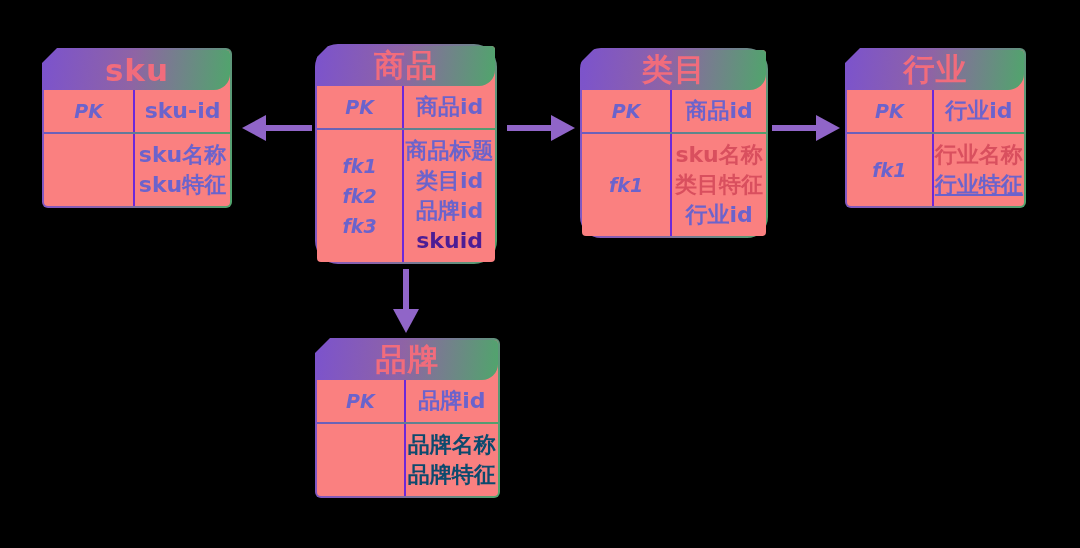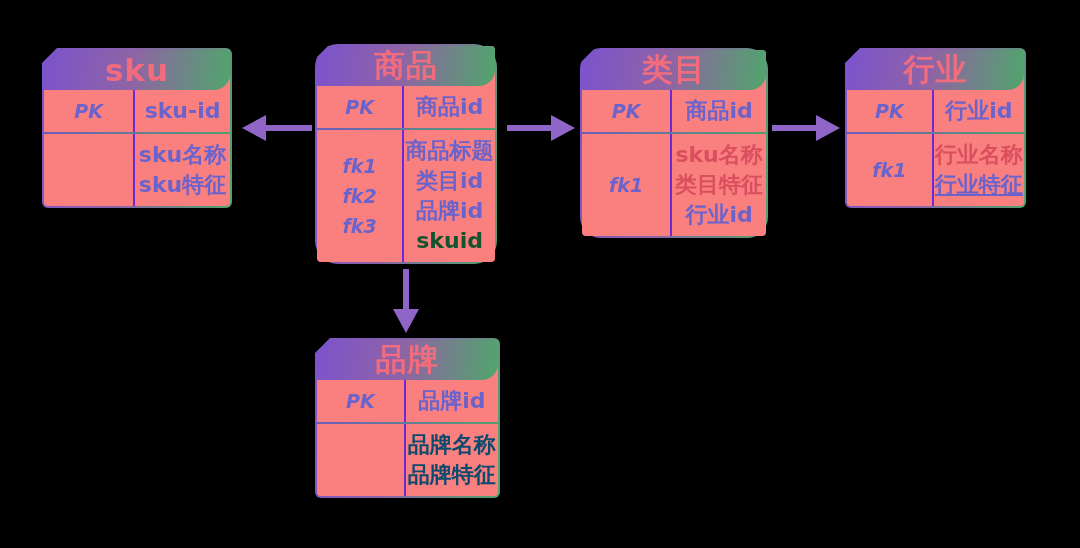--- a/index.html
+++ b/index.html
@@ -124,21 +124,21 @@
           <div class="row">
             <div class="cell key">
               <span class="line">fk1</span>
               <span class="line">fk2</span>
               <span class="line">fk3</span>
             </div>
             <div class="cell val">
               <span class="line" style="color: rgb(107, 99, 204); text-align: right;">商品标题</span>
               <span class="line" style="color: rgb(107, 99, 204);">类目id</span>
               <span class="line" style="color: rgb(107, 99, 204);">品牌id</span>
-              <span class="line" style="color: #14532d; text-align: right;">skuid</span>
+              <span class="line" style="color: #4c1d95; text-align: right;">skuid</span>
             </div>
           </div>
         </div>
     </div>
   </section>
 
   <section class="etable" style="left:580px; top:48px; width:188px;border-radius:21px;">
     <div class="chamfer"></div>
     <div class="inner">
       <header>类目</header>

